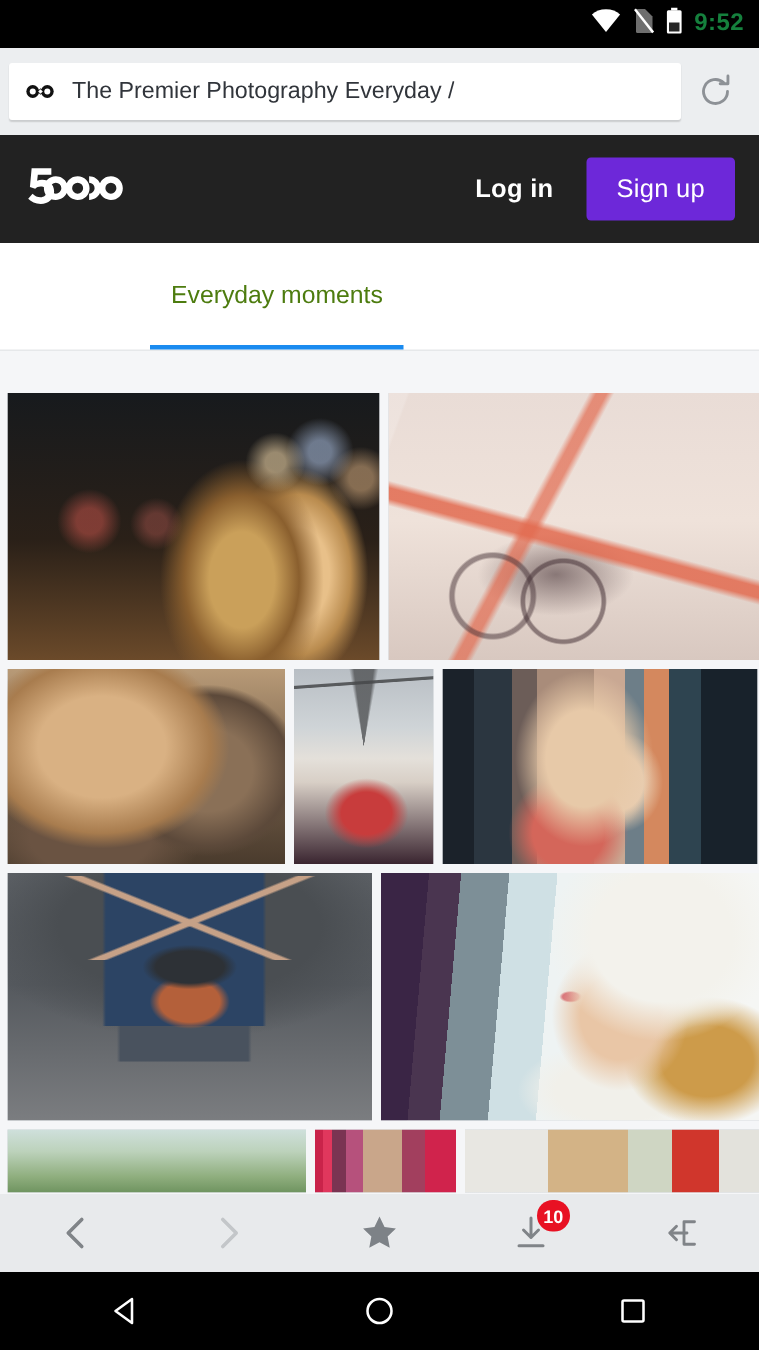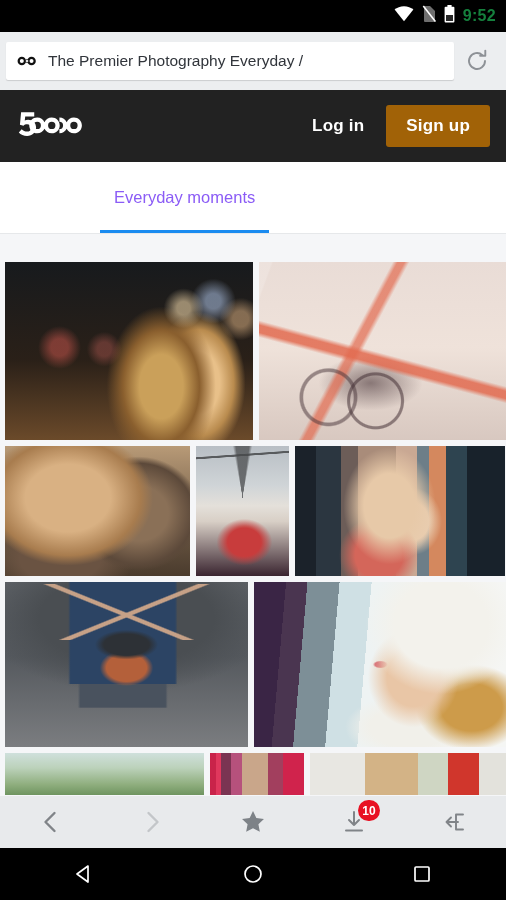--- a/index.html
+++ b/index.html
@@ -54,37 +54,37 @@
   }
   .logo500 { flex: 0 0 auto; }
   .hdr-right {
     margin-left: auto; display: flex; align-items: center; gap: 22px;
   }
   .login-link {
     color: #ffffff; font-size: 17px; font-weight: bold;
     text-decoration: none; letter-spacing: .2px;
   }
   .signup-btn {
-    background: #a16207; color: #fff; font-size: 17px; font-weight: bold;
+    background: #6d28d9; color: #fff; font-size: 17px; font-weight: normal;
     border: none; border-radius: 3px; padding: 11px 20px;
     letter-spacing: .2px; cursor: pointer;
   }
 
   
   .tabstrip {
     height: 72px; background: #ffffff;
     display: flex; align-items: stretch; padding-left: 100px;
     border-bottom: 1px solid #e6e8ea;
   }
   .tab {
     display: flex; align-items: center; padding: 0 14px;
     font-size: 16.5px; color: #3a3f45; position: relative;
     cursor: pointer; white-space: nowrap;
   }
-  .tab.active { color: #8b5cf6; }
+  .tab.active { color: #4d7c0f; }
   .tab.active::after {
     content: ""; position: absolute; left: 0; right: 0; bottom: 0;
     height: 3px; background: #1a8bf0;
   }
 
   
   .grid-area {
     background: #f5f6f8; padding: 28px 5px 0 5px;
     height: 562px; overflow: hidden;
   }

